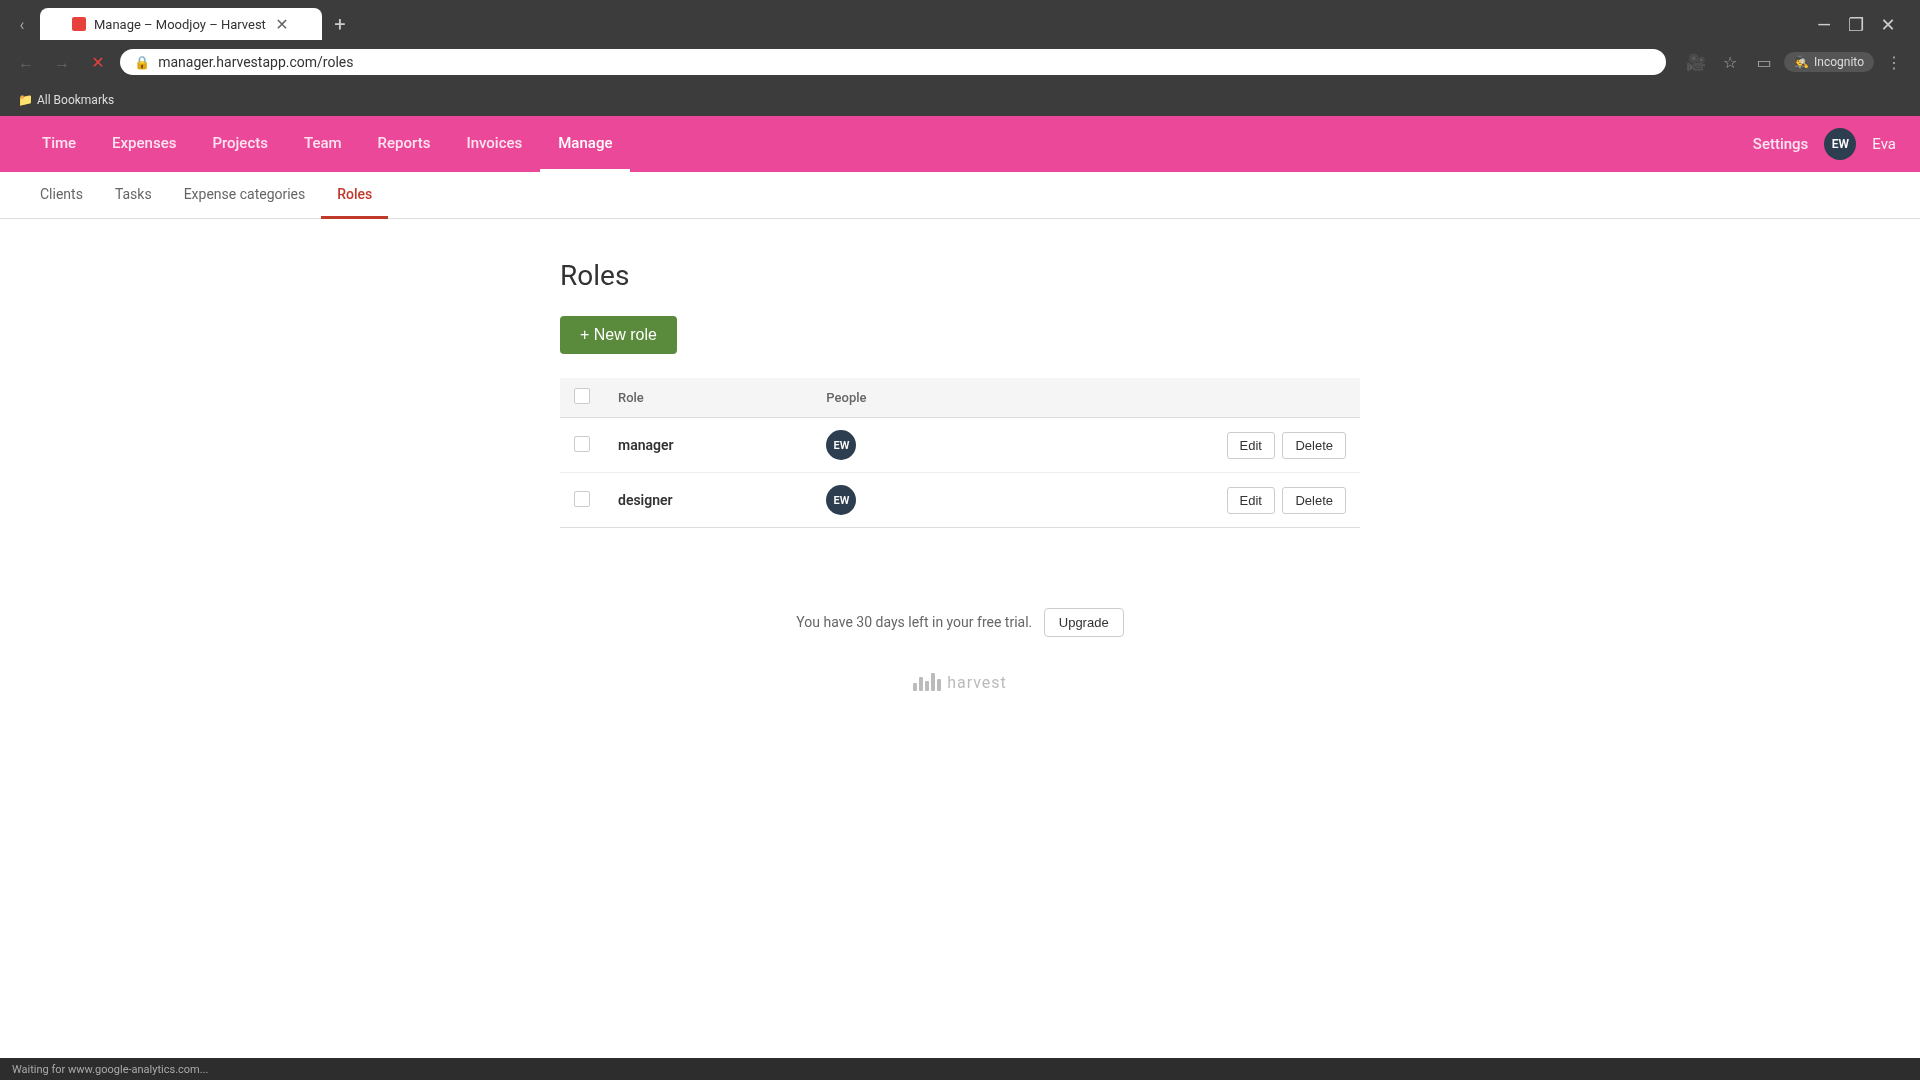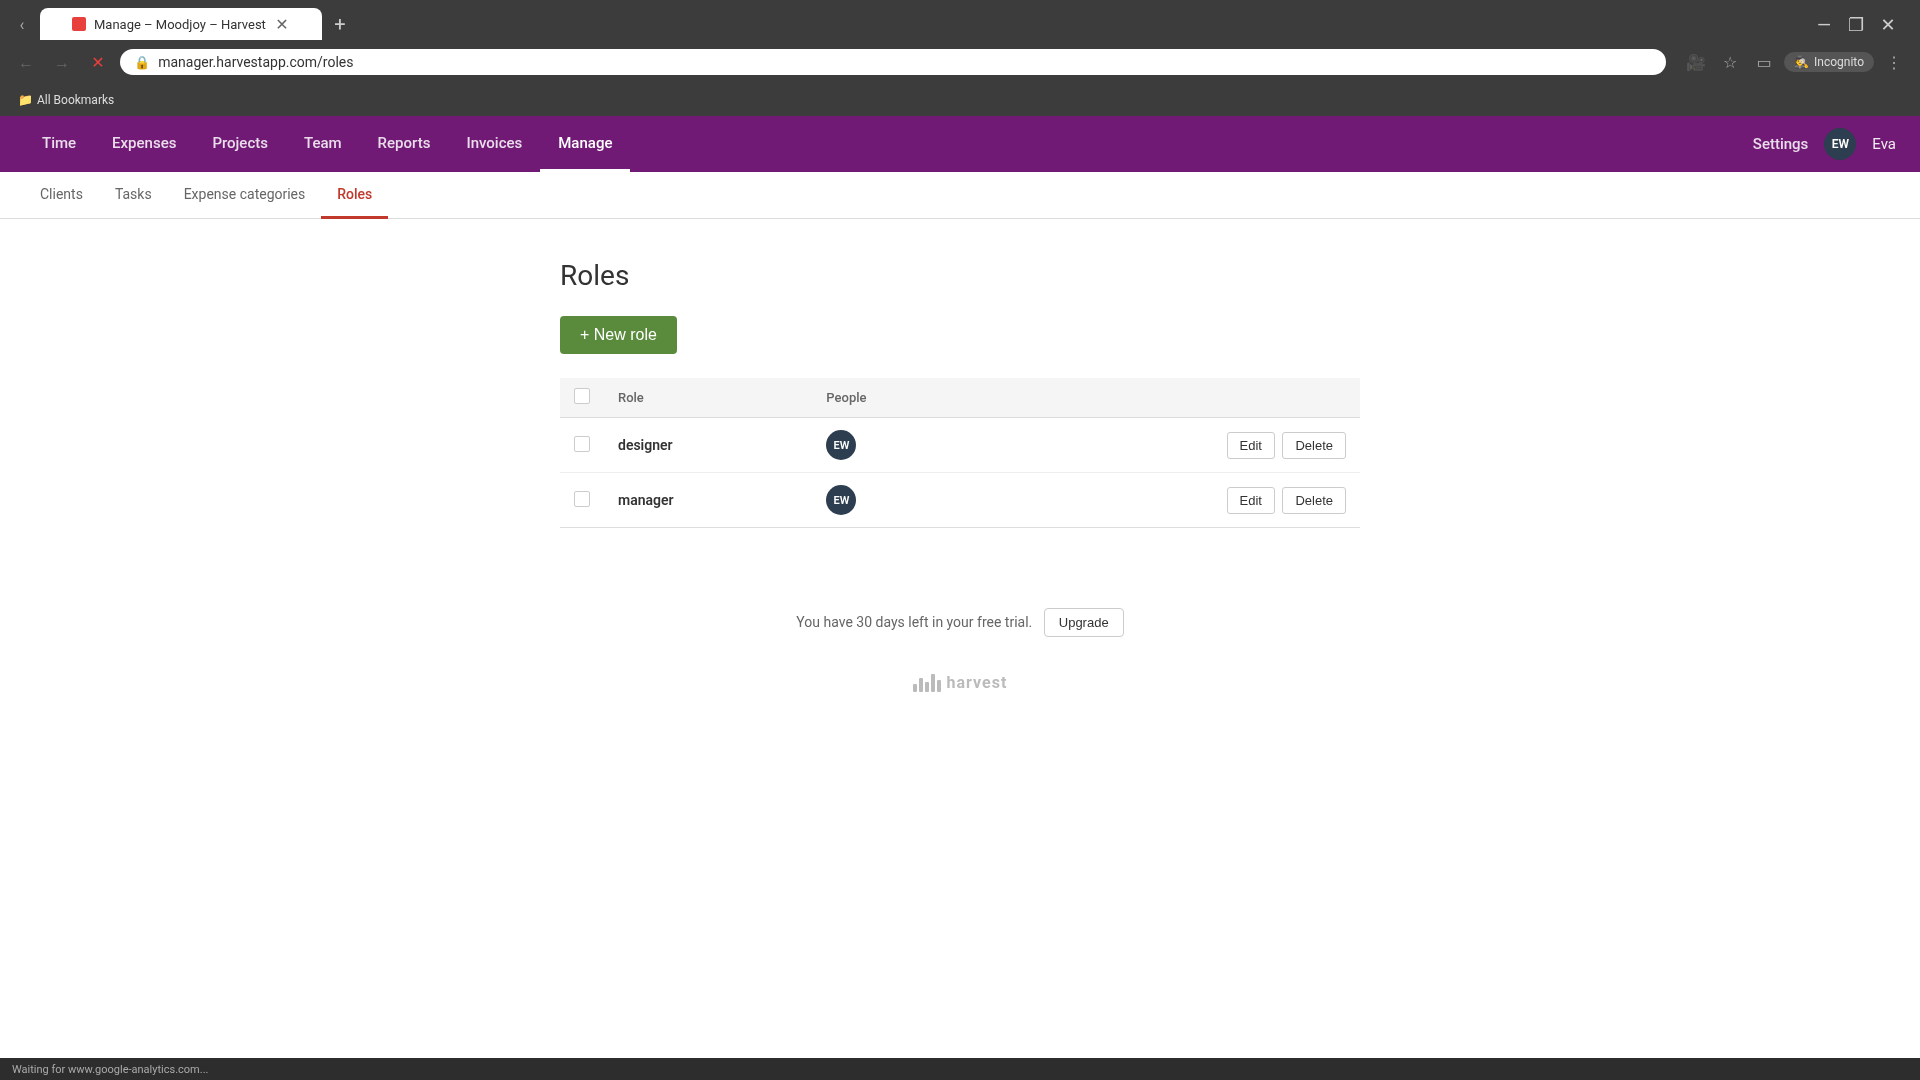--- a/index.html
+++ b/index.html
@@ -21,21 +21,21 @@
     .nav-btn.disabled { color: #666; cursor: default; }
     .nav-btn.loading { color: #e8403c; }
     .address-bar { flex: 1; background: #fff; border-radius: 20px; padding: 5px 14px; font-size: 14px; color: #333; display: flex; align-items: center; gap: 8px; }
     .address-bar .lock-icon { color: #666; font-size: 13px; }
     .address-bar .url-text { flex: 1; color: #333; }
     .toolbar-right { display: flex; align-items: center; gap: 6px; margin-left: 8px; }
     .toolbar-icon { color: #aaa; font-size: 16px; cursor: pointer; width: 28px; height: 28px; display: flex; align-items: center; justify-content: center; border-radius: 50%; }
     .incognito-pill { background: #555; color: #ddd; padding: 3px 10px; border-radius: 12px; font-size: 12px; display: flex; align-items: center; gap: 5px; }
 
     
-    .app-nav { background: #701a75; display: flex; align-items: center; padding: 0 24px; height: 56px; }
+    .app-nav { background: #ec4899; display: flex; align-items: center; padding: 0 24px; height: 56px; }
     .nav-links { display: flex; align-items: center; gap: 0; flex: 1; }
     .nav-link { color: rgba(255,255,255,0.85); text-decoration: none; padding: 0 18px; height: 56px; display: flex; align-items: center; font-size: 15px; font-weight: 500; cursor: pointer; border-bottom: 3px solid transparent; }
     .nav-link.active { color: #fff; border-bottom: 3px solid #fff; }
     .nav-right { display: flex; align-items: center; gap: 16px; }
     .settings-link { color: rgba(255,255,255,0.85); font-size: 15px; font-weight: 500; cursor: pointer; }
     .user-avatar { width: 32px; height: 32px; border-radius: 50%; background: #2c3e50; color: #fff; display: flex; align-items: center; justify-content: center; font-size: 12px; font-weight: 600; cursor: pointer; }
     .user-name { color: rgba(255,255,255,0.9); font-size: 15px; cursor: pointer; }
 
     
     .sub-nav { border-bottom: 1px solid #ddd; padding: 0 24px; display: flex; gap: 0; background: #fff; }
@@ -59,21 +59,21 @@
     .checkbox { width: 16px; height: 16px; border: 1px solid #ccc; border-radius: 2px; cursor: pointer; display: inline-block; background: #fff; }
     .role-name { font-weight: 600; font-size: 14px; color: #333; }
     .avatar-badge { width: 30px; height: 30px; border-radius: 50%; background: #2c3e50; color: #fff; display: flex; align-items: center; justify-content: center; font-size: 11px; font-weight: 600; }
     .action-btn { background: #fff; border: 1px solid #ccc; border-radius: 3px; padding: 5px 12px; font-size: 13px; color: #333; cursor: pointer; margin-left: 4px; }
     .actions-cell { text-align: right; }
 
     
     .footer-trial { text-align: center; padding: 40px 16px 20px; color: #666; font-size: 14px; }
     .footer-trial .upgrade-btn { background: #fff; border: 1px solid #ccc; border-radius: 4px; padding: 6px 14px; font-size: 13px; color: #333; cursor: pointer; margin-left: 8px; }
     .footer-links { text-align: center; padding: 16px 0 24px; }
-    .harvest-logo { display: flex; align-items: center; justify-content: center; gap: 6px; margin-bottom: 12px; color: #aaa; font-size: 18px; font-weight: bold; }
+    .harvest-logo { display: flex; align-items: flex-start; justify-content: center; gap: 6px; margin-bottom: 12px; color: #aaa; font-size: 18px; }
     .harvest-bars { display: flex; gap: 2px; align-items: flex-end; }
     .harvest-bars span { background: #bbb; border-radius: 1px; width: 4px; }
     .harvest-bars span:nth-child(1) { height: 8px; }
     .harvest-bars span:nth-child(2) { height: 14px; }
     .harvest-bars span:nth-child(3) { height: 10px; }
     .harvest-bars span:nth-child(4) { height: 18px; }
     .harvest-bars span:nth-child(5) { height: 12px; }
     .footer-link-list { display: flex; justify-content: center; gap: 24px; }
     .footer-link-list a { color: #aaa; text-decoration: none; font-size: 13px; }
 
@@ -171,36 +171,36 @@
           <th>People</th>
           <th></th>
         </tr>
       </thead>
       <tbody>
         <tr class="table-row">
           <td>
             <div class="checkbox"></div>
           </td>
           <td>
-            <span class="role-name">designer</span>
+            <span class="role-name">manager</span>
           </td>
           <td>
             <div class="avatar-badge">EW</div>
           </td>
           <td class="actions-cell">
             <button class="action-btn">Edit</button>
             <button class="action-btn">Delete</button>
           </td>
         </tr>
         <tr class="table-row">
           <td>
             <div class="checkbox"></div>
           </td>
           <td>
-            <span class="role-name">manager</span>
+            <span class="role-name">designer</span>
           </td>
           <td>
             <div class="avatar-badge">EW</div>
           </td>
           <td class="actions-cell">
             <button class="action-btn">Edit</button>
             <button class="action-btn">Delete</button>
           </td>
         </tr>
       </tbody>

